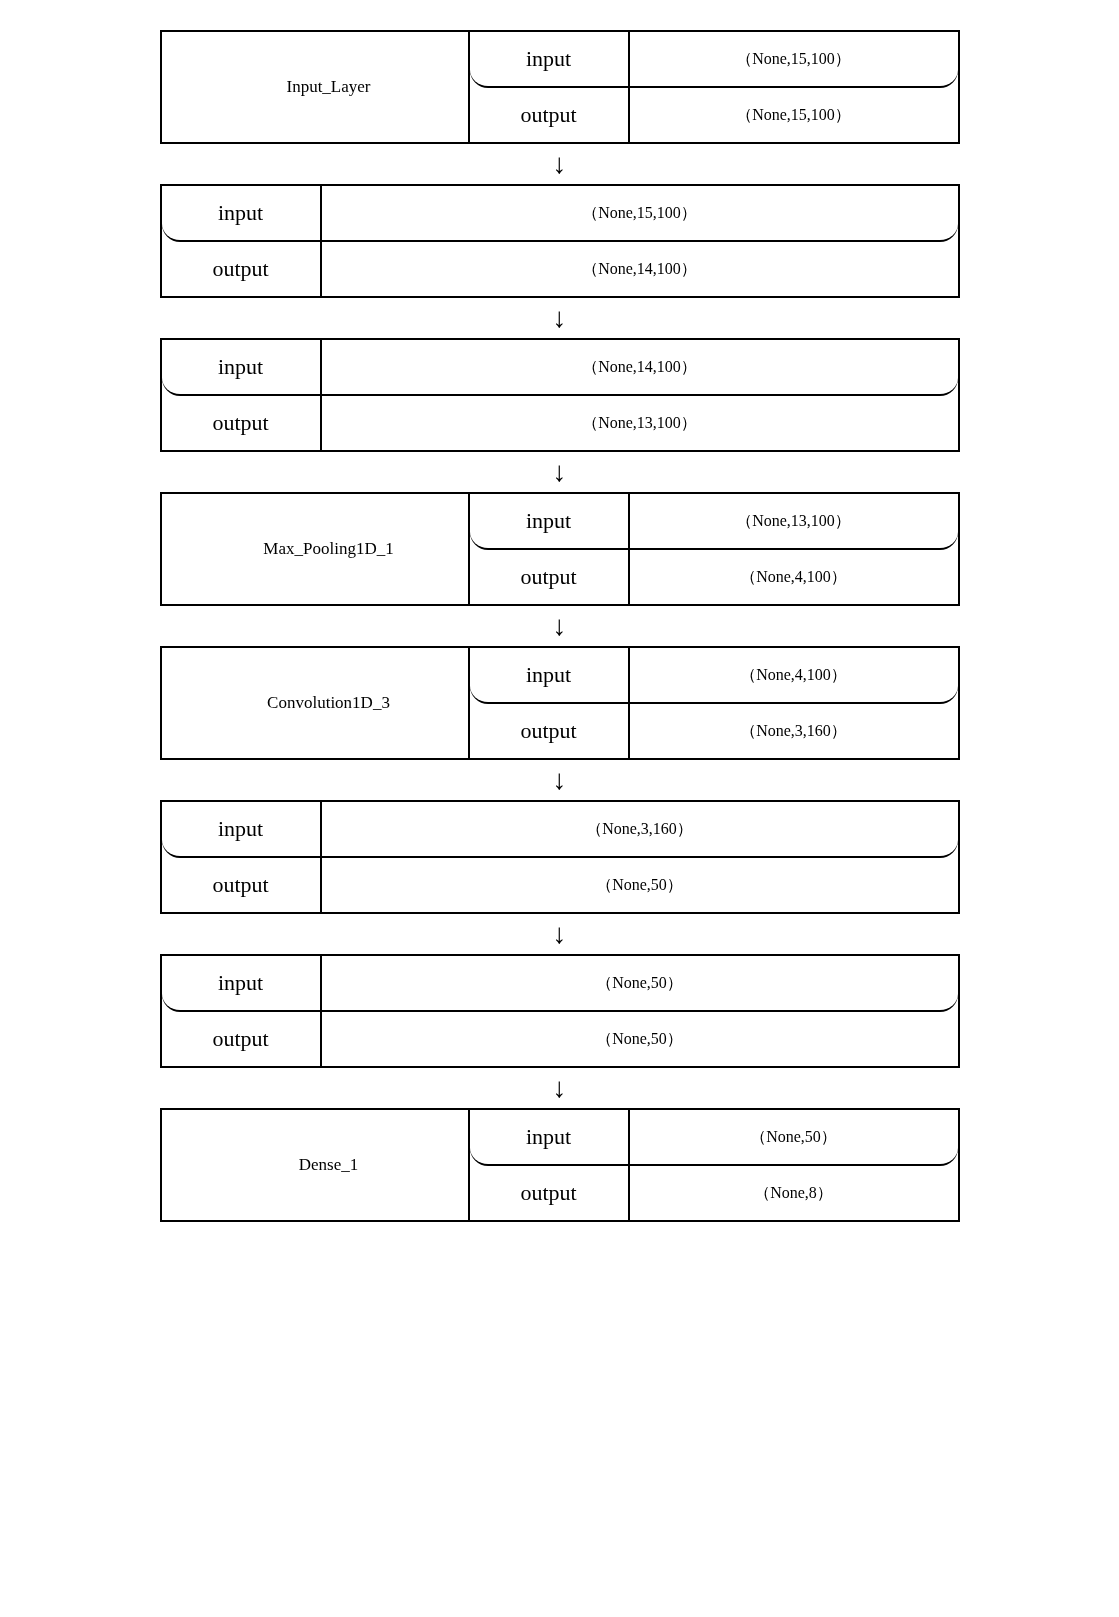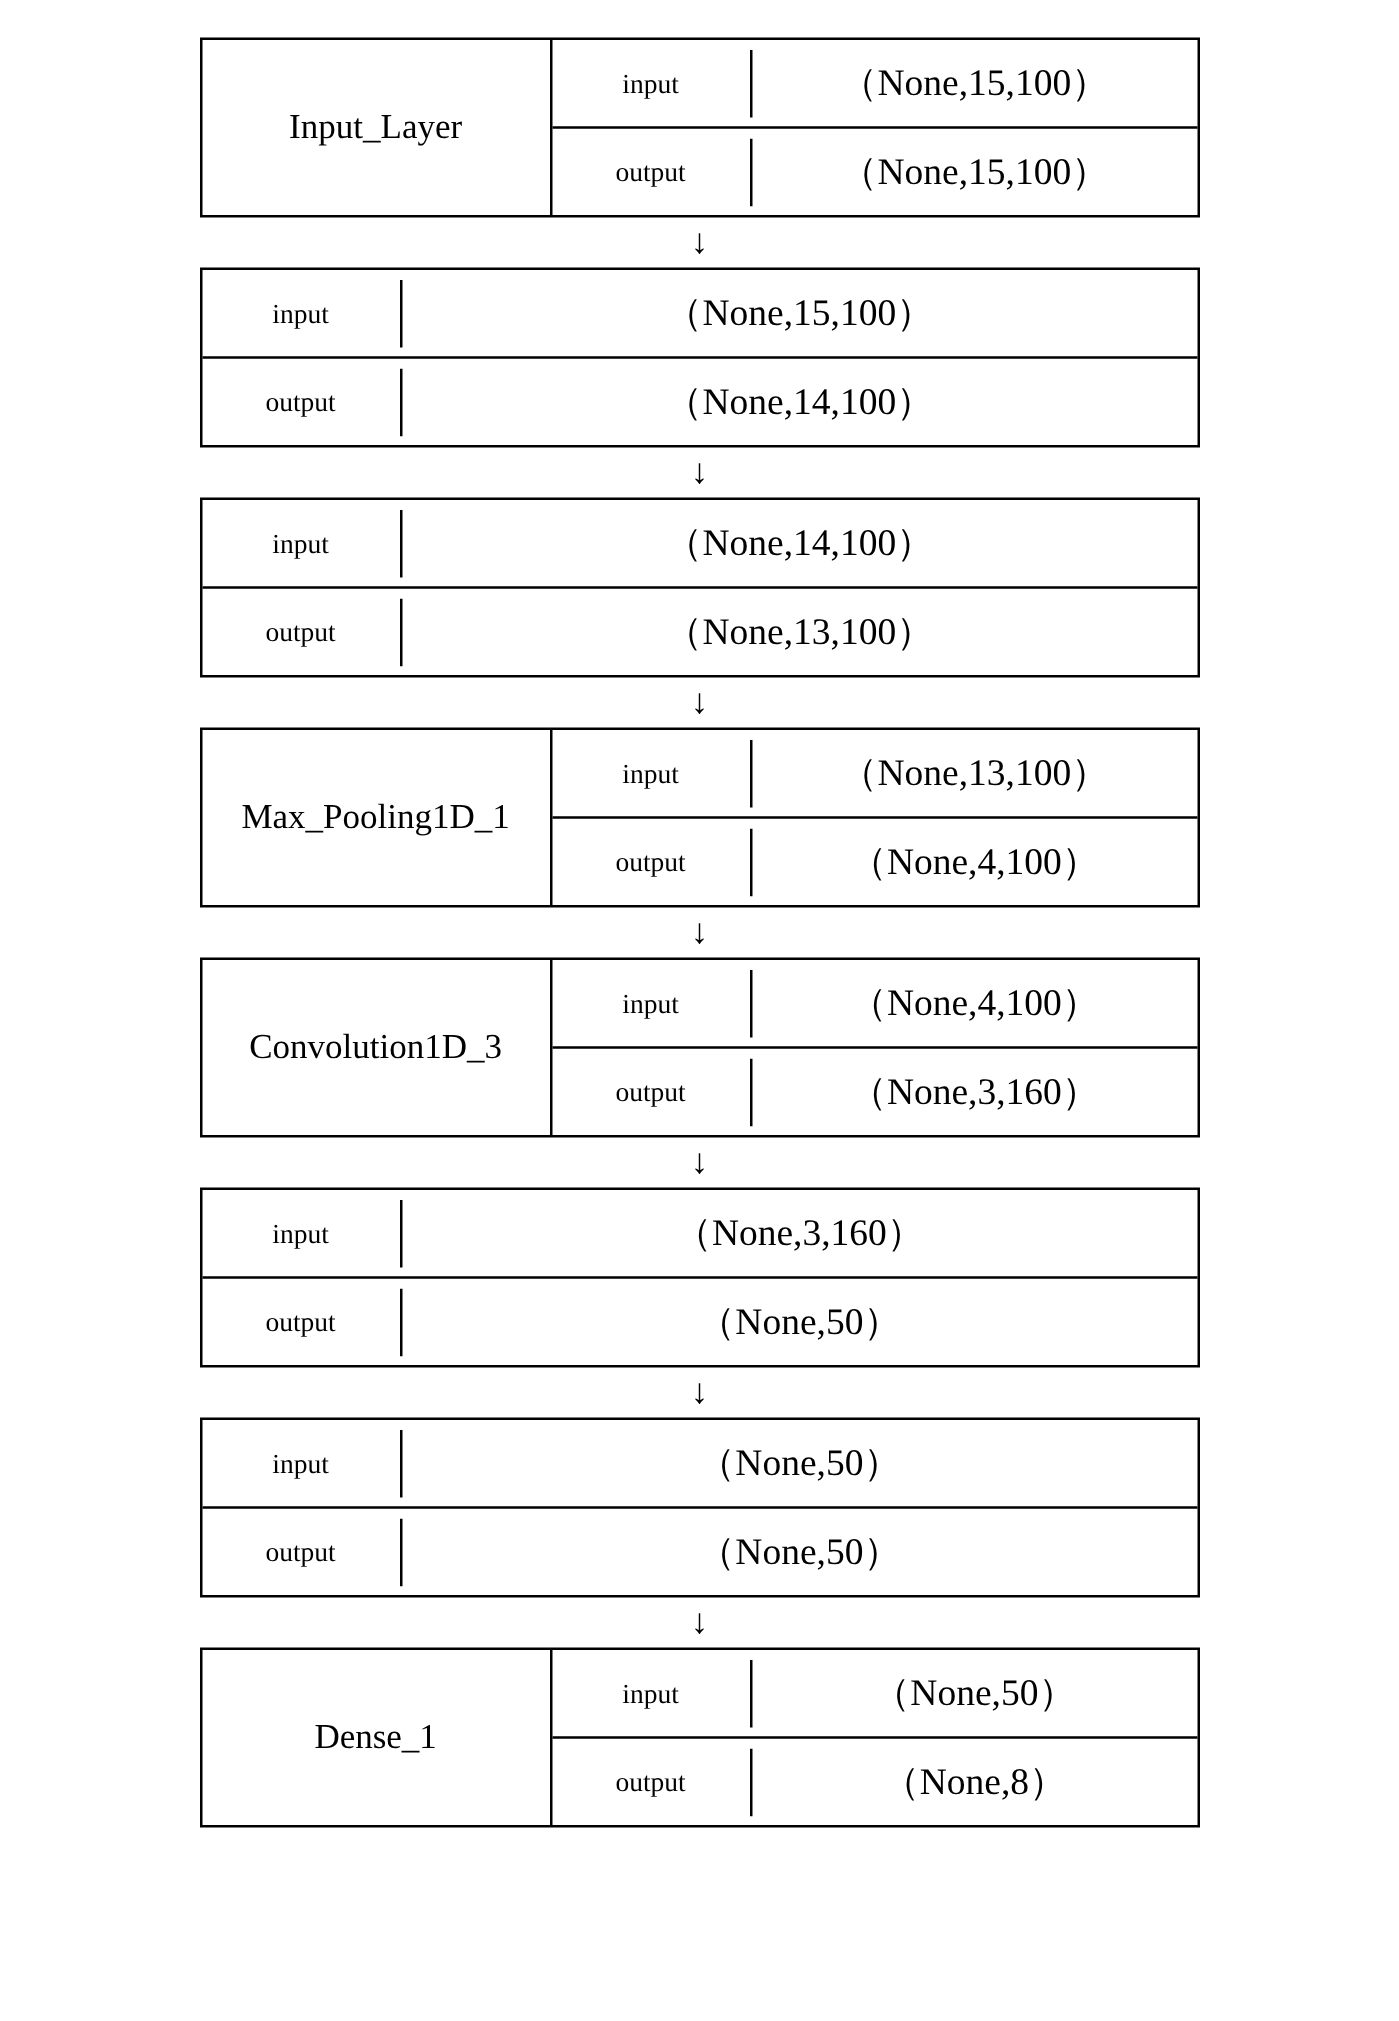--- a/index.html
+++ b/index.html
@@ -34,54 +34,56 @@
       width: 100%;
     }
 
     .layer-name {
       display: flex;
       align-items: center;
       justify-content: center;
       width: 280px;
       min-width: 280px;
       padding: 10px 15px;
-      font-size: 28px;
+      font-size: 17px;
       border-right: 2px solid #000;
       text-align: left;
+      margin-left: 28px;
     }
 
     .layer-io {
       display: flex;
       flex-direction: column;
       flex: 1;
     }
 
     .io-row {
       display: flex;
       flex-direction: row;
       align-items: center;
     }
 
     .io-row:first-child {
       border-bottom: 2px solid #000;
+      border-radius: 18px;
     }
 
     .io-label {
       width: 160px;
       min-width: 160px;
       padding: 14px 10px;
       font-size: 22px;
       text-align: center;
       border-right: 2px solid #000;
     }
 
     .io-value {
       flex: 1;
       padding: 14px 10px;
-      font-size: 30px;
+      font-size: 16px;
       text-align: center;
     }
 
     .arrow {
       display: flex;
       align-items: center;
       justify-content: center;
       height: 40px;
       font-size: 28px;
       color: #000;

